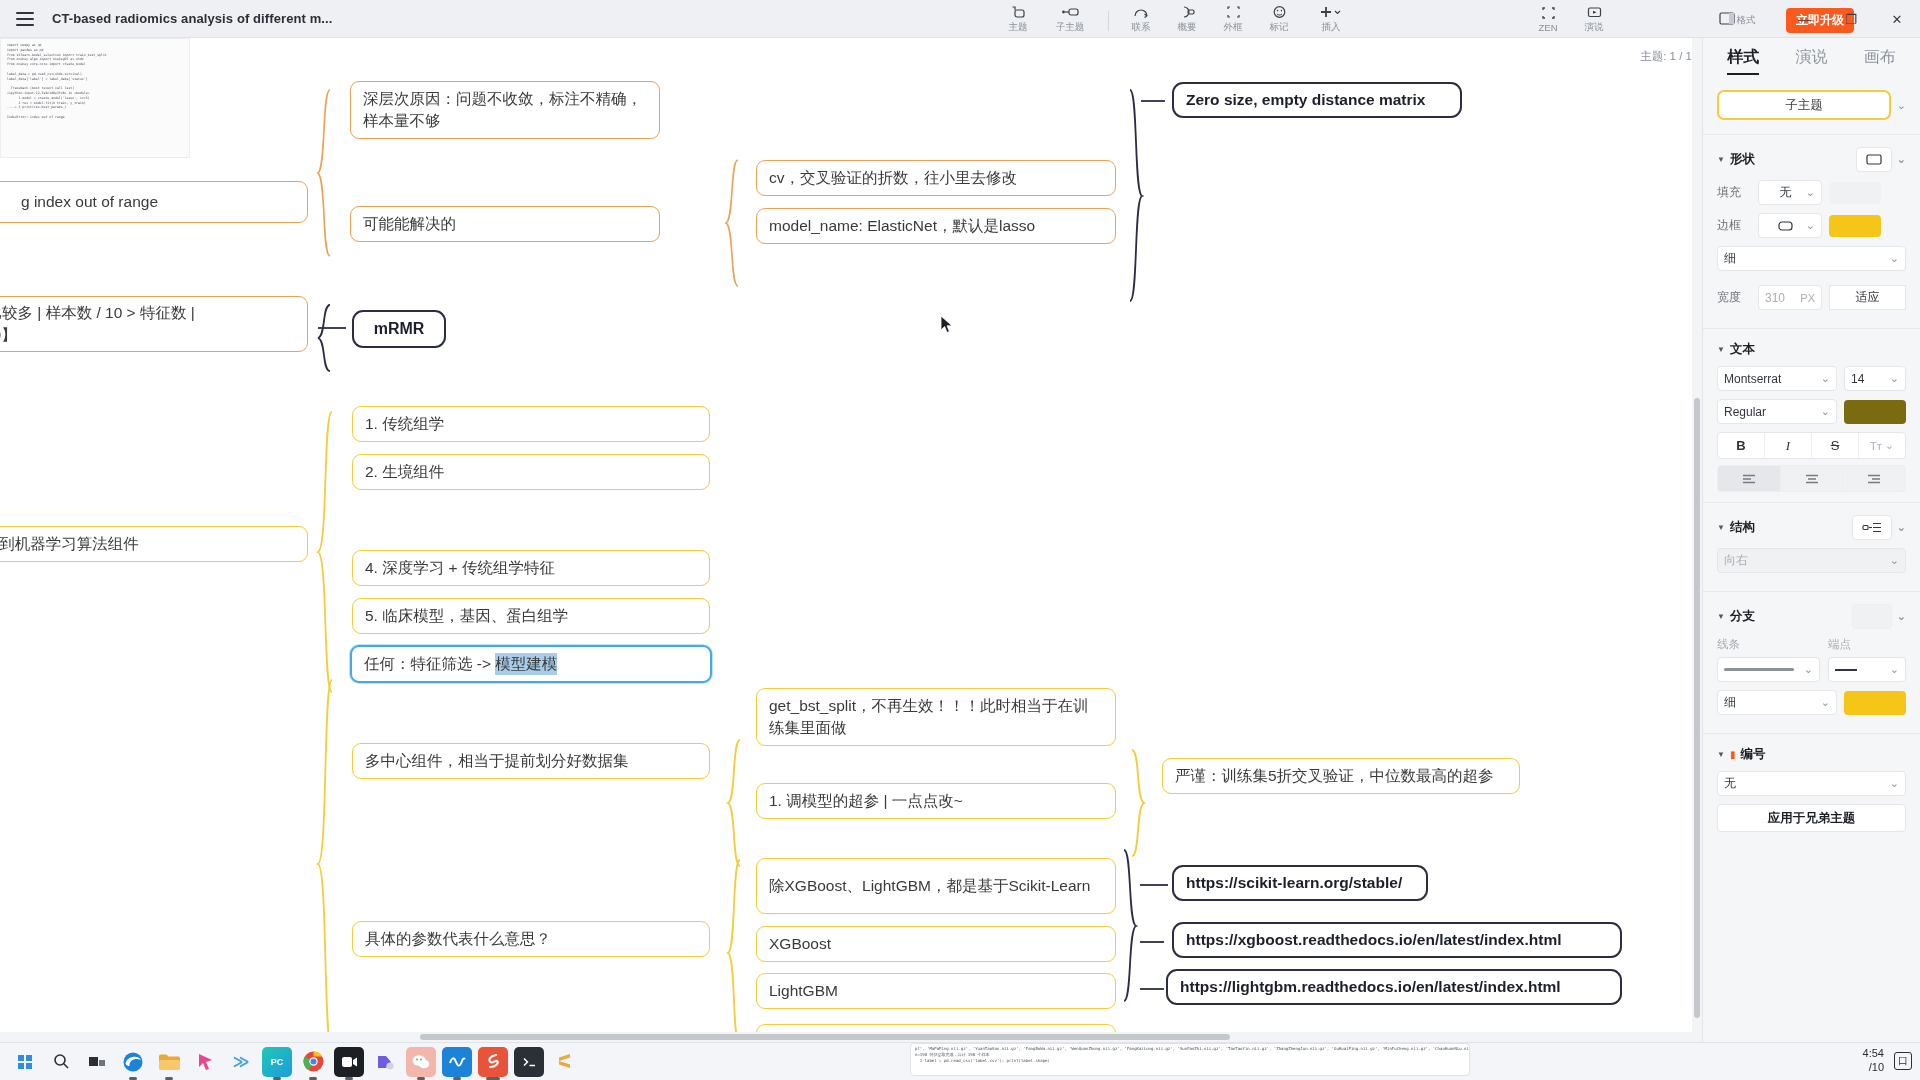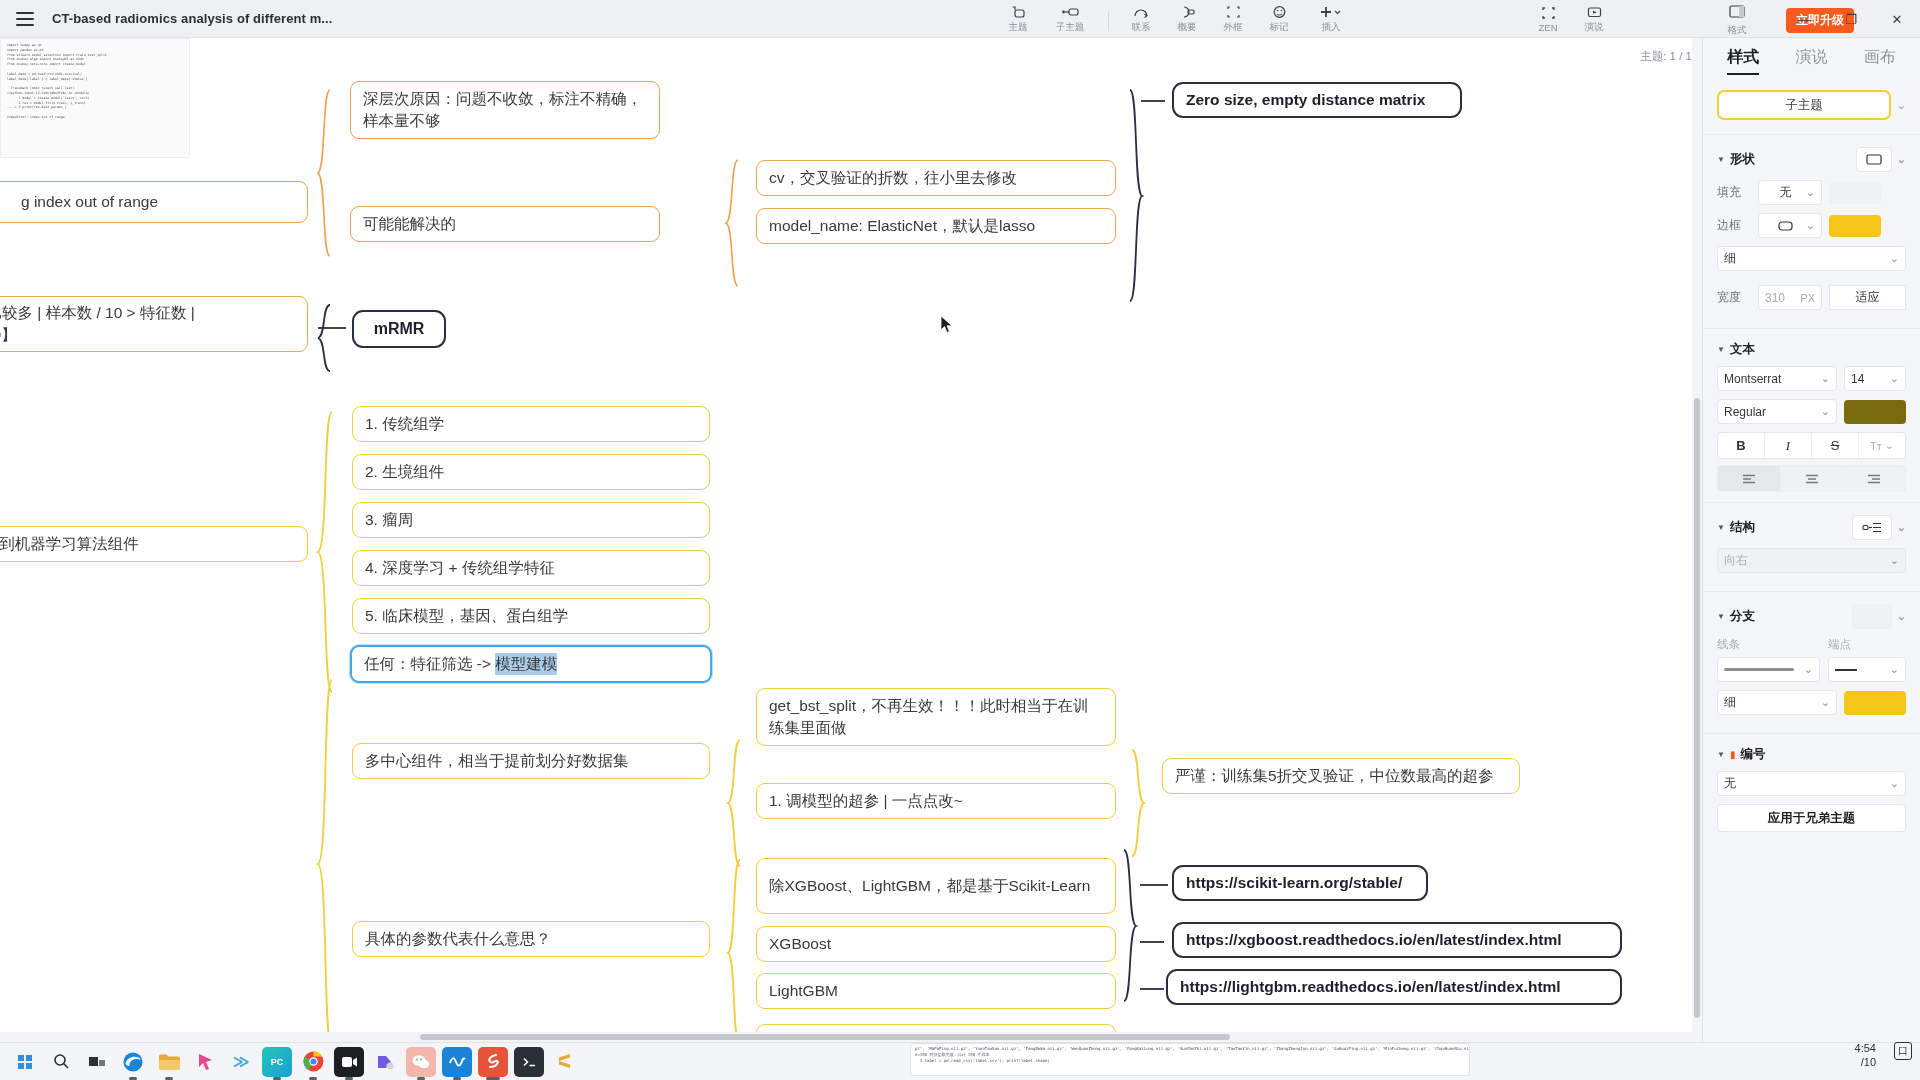--- a/index.html
+++ b/index.html
@@ -37,21 +37,21 @@
   .tool .ico { height: 15px; display: flex; align-items: center; justify-content: center; color: #3c4149; }
   .tool .lbl { font-size: 9.5px; color: #8a9099; white-space: nowrap; }
   .tool.wide { width: 58px; }
   .tool-sep { width: 1px; height: 20px; background: #d4d8dd; margin: 0 9px 5px 9px; }
 
   .tool-right { position: absolute; left: 1525px; top: 2px; display: flex; align-items: flex-end; }
   .tool-right .lbl { font-size: 9.5px; color: #8a9099; }
 
   .panel-toggle {
     position: absolute; left: 1715px; top: 4px;
-    width: 44px; height: 32px; display: flex; flex-direction: column;
+    width: 44px; height: 32px; display: flex; flex-direction: row;
     align-items: center; justify-content: center; gap: 2px; cursor: pointer;
   }
   .panel-toggle .lbl { font-size: 9.5px; color: #8a9099; }
 
   .upgrade-btn {
     position: absolute; left: 1786px; top: 8px;
     background: #fa5a1e; color: #fff; font-size: 12px; font-weight: bold;
     padding: 4px 10px; border-radius: 4px; cursor: pointer; white-space: nowrap;
   }
   .wincontrols { position: absolute; right: 0; top: 0; height: 38px; display: flex; }
@@ -211,21 +211,21 @@
   }
   .win-sq { display:grid; grid-template-columns: 1fr 1fr; grid-gap:2px; }
   .win-sq i { width:6px; height:6px; background:#2f8ee0; display:block; }
 
   .tb-preview {
     position:absolute; left: 910px; bottom: 4px; width: 560px; height: 33px;
     background:#fff; border:1px solid #dfe2e6; border-radius:4px; overflow:hidden; padding:2px 4px;
   }
   .tb-preview pre { font-family:"DejaVu Sans Mono", monospace; font-size:4px; line-height:1.45; color:#4a4f57; white-space:pre; }
 
-  .tray { position:absolute; right: 8px; bottom: 0; height:38px; display:flex; align-items:flex-start; gap:18px; }
+  .tray { position:absolute; right: 8px; bottom: 0; height:38px; display:flex; align-items:center; gap:10px; }
   .clock { font-size: 11px; color:#2b2f36; line-height: 1.25; text-align:right; }
   .tray-ico { width:18px; height:18px; display:flex; align-items:center; justify-content:center;
               border:1.2px solid #2b2f36; border-radius:3px; font-size:10px; color:#2b2f36; cursor:pointer;}
 </style>
 </head>
 <body>
 
 <div class="topbar">
   <div class="hamburger">
       <i></i>
@@ -474,23 +474,20 @@
 
   <div class="node n-yellow" style="left:-110px; top:488px; width:418px; height:36px;">
     <span style="margin-left:6px">景 | 任何涉及到机器学习算法组件</span>
   </div>
 
   <div class="node n-yellow" style="left:352px; top:368px; width:358px; height:36px;">
     <span>1. 传统组学</span>
   </div>
   <div class="node n-yellow" style="left:352px; top:416px; width:358px; height:36px;">
     <span>2. 生境组件</span>
-  </div>
-  <div class="node n-yellow" style="left:352px; top:464px; width:358px; height:36px;">
-    <span>3. 瘤周</span>
   </div>
   <div class="node n-yellow" style="left:352px; top:512px; width:358px; height:36px;">
     <span>4. 深度学习 + 传统组学特征</span>
   </div>
   <div class="node n-yellow" style="left:352px; top:560px; width:358px; height:36px;">
     <span>5. 临床模型，基因、蛋白组学</span>
   </div>
   <div class="node n-sel" style="left:350px; top:607px; width:362px; height:38px;">
     <span>任何：特征筛选 -&gt;</span><span>&nbsp;</span><span class="sel-text">模型建模</span>
   </div>

